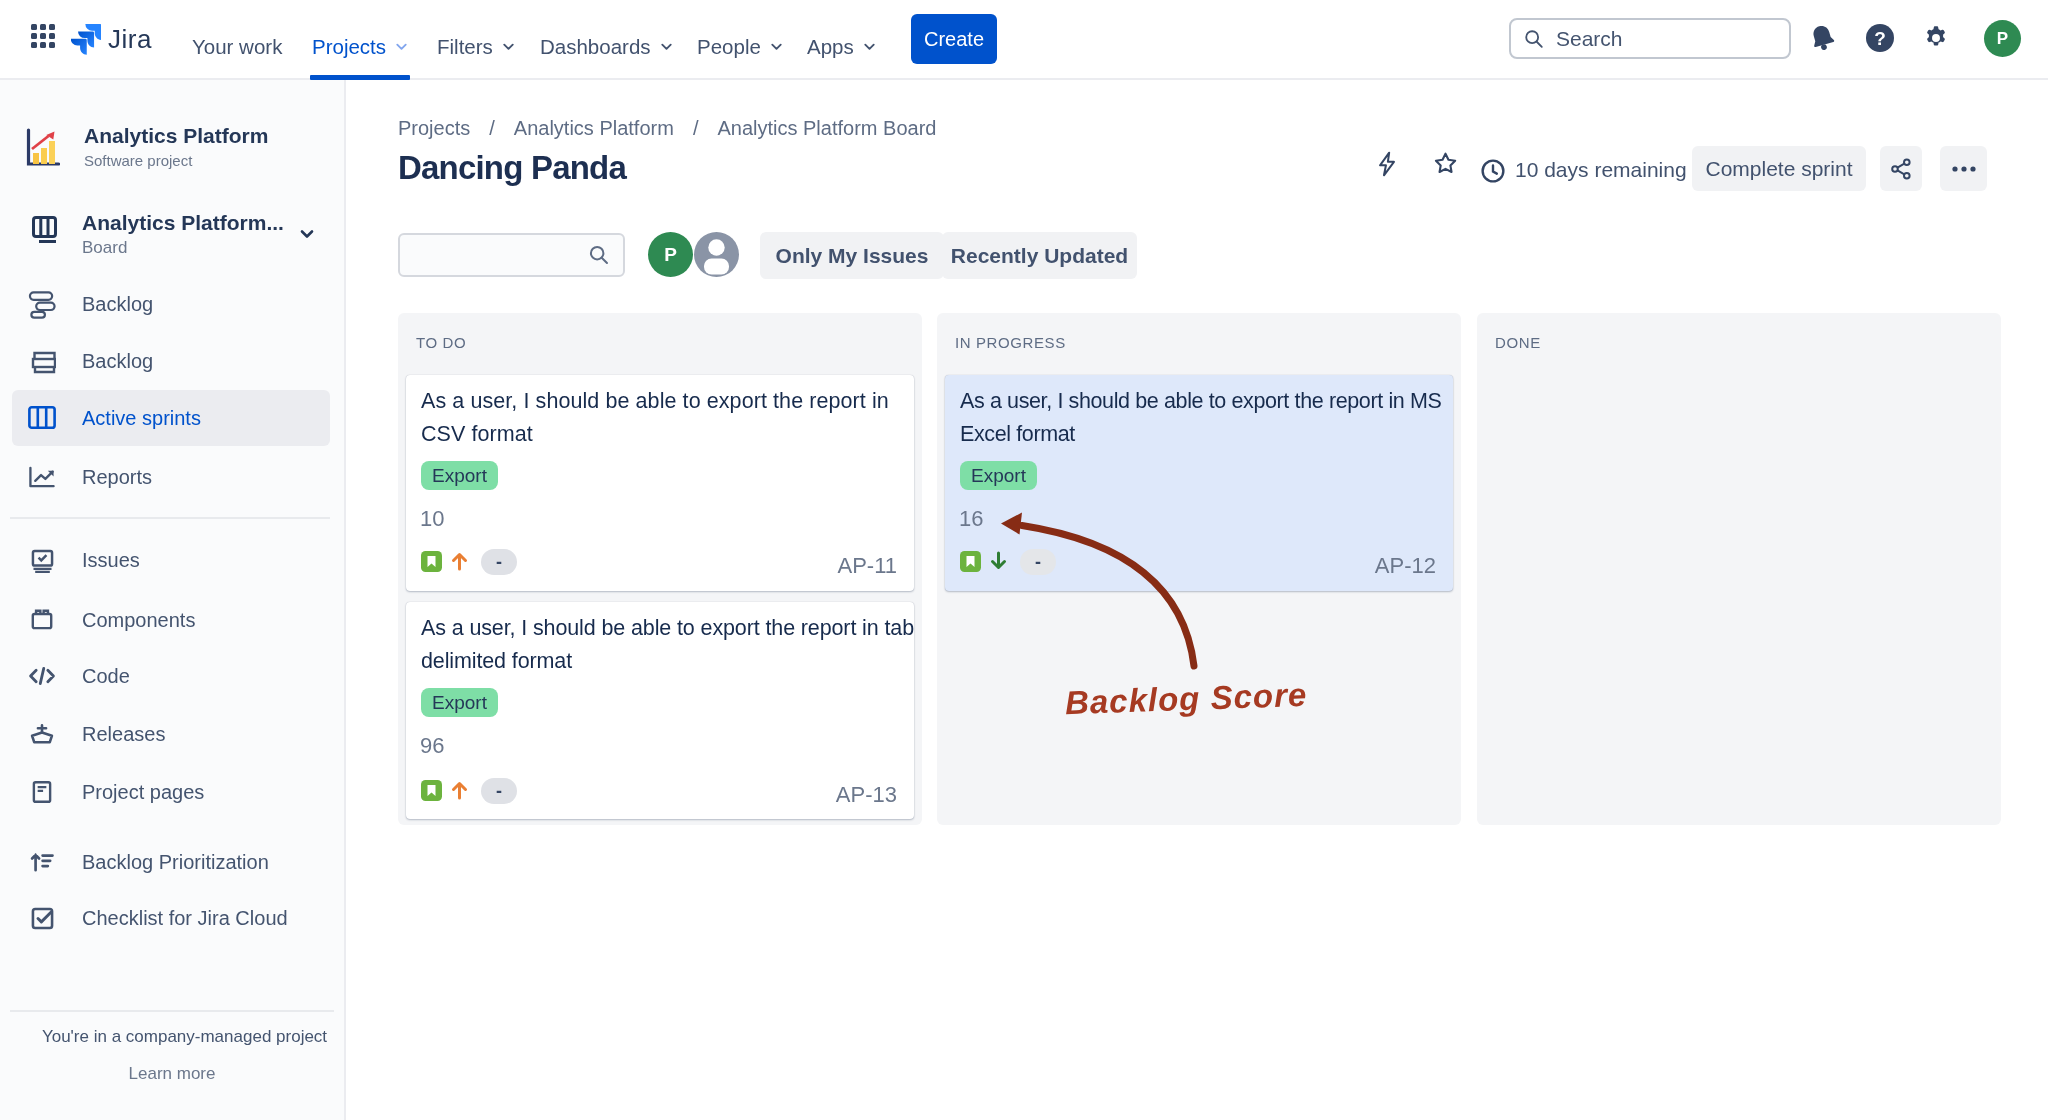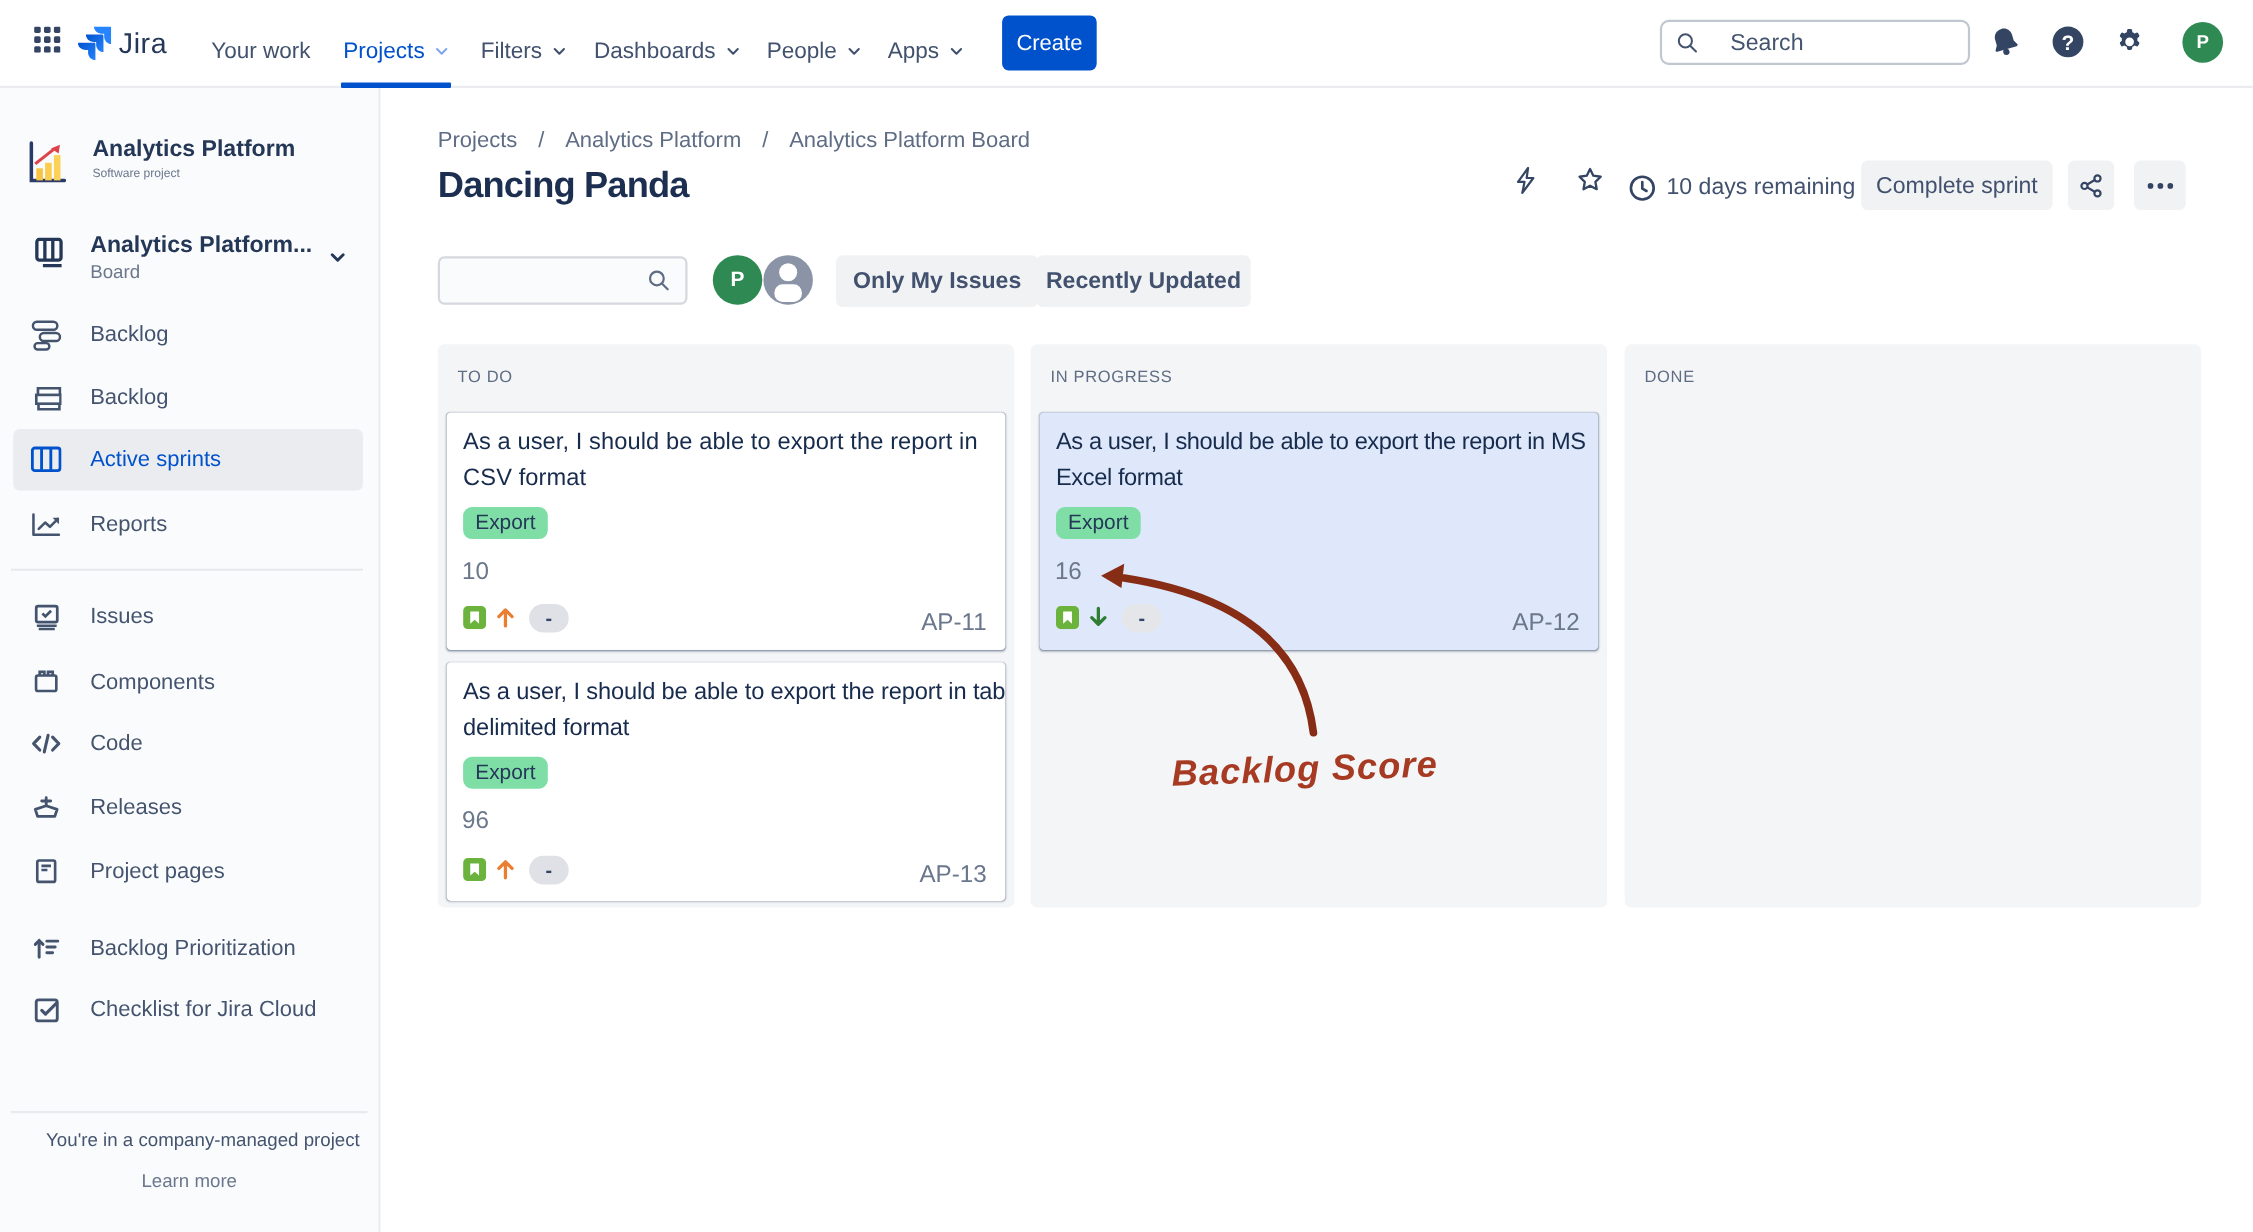--- a/index.html
+++ b/index.html
@@ -83,21 +83,21 @@
         <path d="M3.5 6l4.5 4.5L12.5 6" fill="none" stroke="#42526E" stroke-width="2" stroke-linecap="round" stroke-linejoin="round"></path>
       </svg>
   </div>
   <div class="abs" style="left:911px;top:14px;width:86px;height:50px;background:#0052CC;border-radius:6px;display:flex;align-items:center;justify-content:center;font-size:20px;font-weight:500;color:#fff">Create</div>
 
   <div class="abs" style="left:1509px;top:18px;width:282px;height:41px;border:2px solid #C1C7D0;border-radius:8px;background:#fff;display:flex;align-items:center">
     <svg style="margin-left:12px" width="22" height="22" viewBox="0 0 24 24">
         <circle cx="10" cy="10" r="6.5" fill="none" stroke="#44546F" stroke-width="2"></circle>
         <path d="M15 15l5.5 5.5" stroke="#44546F" stroke-width="2" stroke-linecap="round"></path>
       </svg>
-    <span style="margin-left:28px;font-size:21px;color:#44546F">Search</span>
+    <span style="margin-left:11px;font-size:21px;color:#44546F">Search</span>
   </div>
 
   <svg class="abs" style="left:1808px;top:23px" width="30" height="30" viewBox="0 0 24 24">
     <g transform="rotate(-16 12 13)" fill="#344563">
       <path d="M12 2.2c-3.7 0-6.4 2.8-6.4 6.5v4.2L3.8 16c-.3.6.1 1.4.9 1.4h14.6c.8 0 1.2-.8.9-1.4l-1.8-3.1V8.7c0-3.7-2.7-6.5-6.4-6.5z"></path>
       <circle cx="11" cy="19.3" r="2.3"></circle>
     </g>
   </svg>
 
   <svg class="abs" style="left:1865px;top:23px" width="30" height="30" viewBox="0 0 30 30">
@@ -116,21 +116,21 @@
 
   <svg class="abs" style="left:25px;top:47px" width="35" height="41" viewBox="0 0 35 41">
     <path d="M3.5 3v34h30" stroke="#2B3A67" stroke-width="3.2" fill="none" stroke-linecap="round"></path>
     <rect x="8" y="26" width="6" height="11" fill="#F8C444"></rect>
     <rect x="16" y="21" width="6" height="16" fill="#FACD4F"></rect>
     <rect x="24" y="14" width="6" height="23" fill="#FBD158"></rect>
     <path d="M7 22L23.5 9" stroke="#E04148" stroke-width="2.8" fill="none"></path>
     <path d="M29.5 4.5l-1.2 8-7-4.5z" fill="#E04148"></path>
   </svg>
   <div class="abs" style="left:84px;top:44px;font-size:21px;font-weight:700;color:#243757">Analytics Platform</div>
-  <div class="abs" style="left:84px;top:72px;font-size:11px;color:#6B778C">Software project</div>
+  <div class="abs" style="left:84px;top:72px;font-size:15px;color:#6B778C">Software project</div>
 
   <svg class="abs" style="left:30px;top:136px" width="29" height="29" viewBox="0 0 29 29">
     <path d="M9 25.5h17" stroke="#243757" stroke-width="3" fill="none"></path>
     <rect x="3.5" y="1.5" width="22" height="19" rx="2.5" fill="none" stroke="#243757" stroke-width="3"></rect>
     <path d="M10.8 3v16.5M18 3v16.5" stroke="#243757" stroke-width="3"></path>
   </svg>
   <div class="abs" style="left:82px;top:131px;font-size:21px;font-weight:700;color:#243757">Analytics Platform...</div>
   <div class="abs" style="left:82px;top:158px;font-size:17px;color:#6B778C">Board</div>
   <svg class="abs" style="left:299px;top:146px" width="16" height="16" viewBox="0 0 16 16">
       <path d="M3 5.5l5 5 5-5" fill="none" stroke="#243757" stroke-width="2.6" stroke-linecap="round" stroke-linejoin="round"></path>

